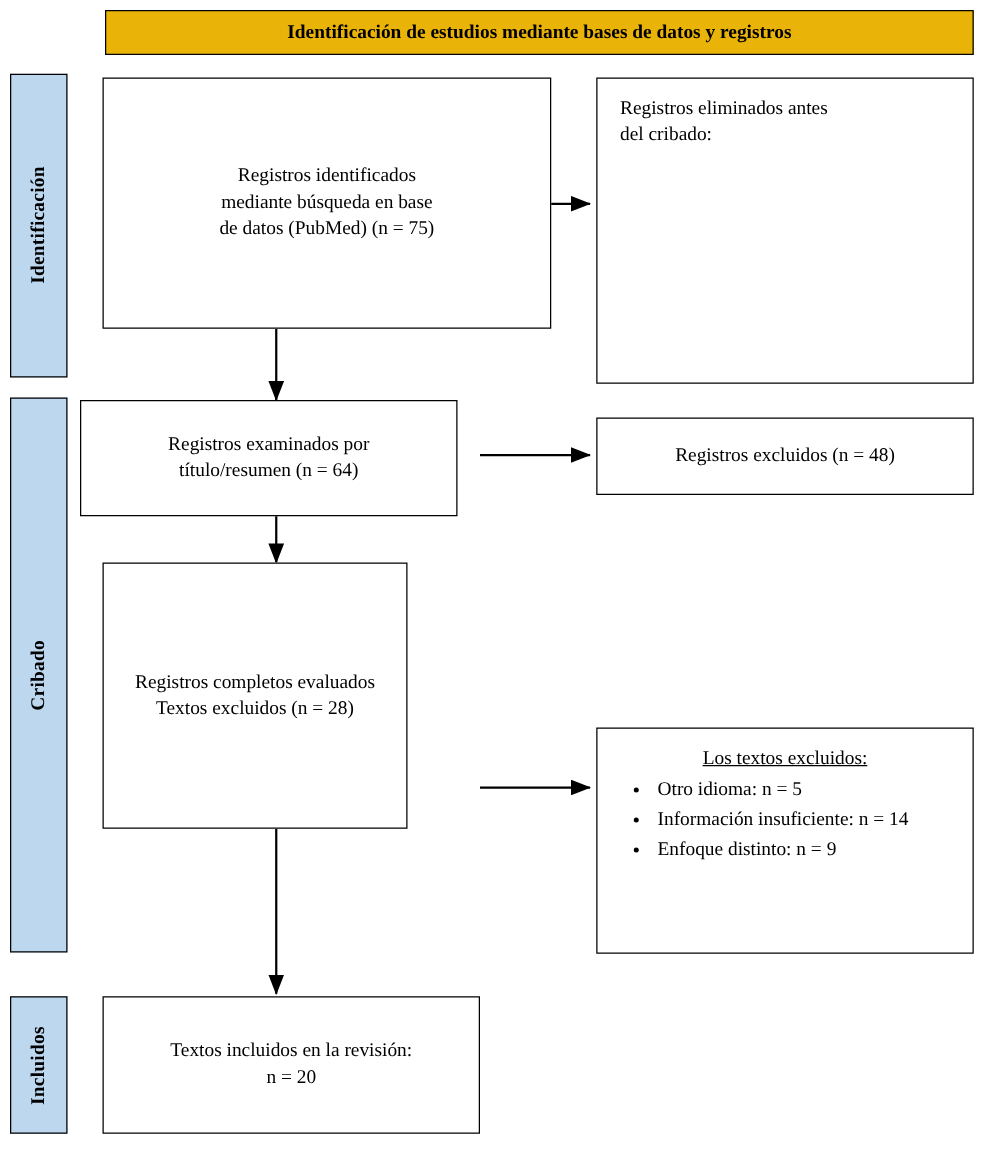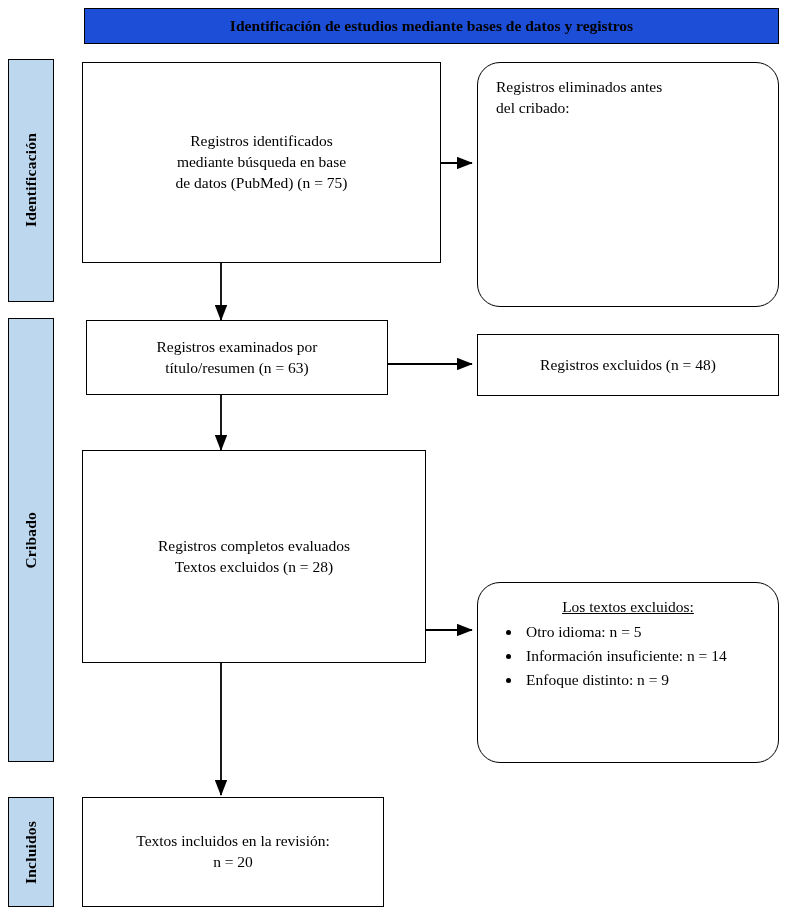--- a/index.html
+++ b/index.html
@@ -27,21 +27,21 @@
     align-items: center;
     justify-content: center;
     text-align: center;
     font-size: 15.5px;
     line-height: 1.35;
   }
   .banner {
     position: absolute;
     box-sizing: border-box;
     border: 1.5px solid #000000;
-    background: #1d4ed8;
+    background: #eab308;
     display: flex;
     align-items: center;
     justify-content: center;
     text-align: center;
     font-weight: bold;
     font-size: 15.5px;
   }
   .stage {
     position: absolute;
     box-sizing: border-box;
@@ -62,21 +62,20 @@
   }
   .box .inner {
     padding: 4px 10px;
     width: 100%;
     box-sizing: border-box;
   }
   .list-box {
     align-items: flex-start;
     justify-content: flex-start;
     text-align: left;
-    border-radius: 23px;
   }
   .list-box .inner {
     padding: 14px 14px 10px 18px;
   }
   ul.bullets {
     margin: 4px 0 0 0;
     padding-left: 26px;
     list-style-type: disc;
   }
   ul.bullets li {
@@ -144,34 +143,34 @@
     </div>
   </div>
 
   <div class="box list-box" style="left:477px; top:62px; width:302px; height:245px;">
     <div class="inner">
       <p class="lead">Registros eliminados antes</p>
       <p class="lead">del cribado:</p>
     </div>
   </div>
 
-  <div class="box" style="left:86px; top:320px; width:302px; height:75px;">
+  <div class="box" style="left:64px; top:320px; width:302px; height:93px;">
     <div class="inner">
       <div>Registros examinados por</div>
-      <div>título/resumen (n = 63)</div>
+      <div>título/resumen (n = 64)</div>
     </div>
   </div>
 
   <div class="box" style="left:477px; top:334px; width:302px; height:62px;">
     <div class="inner">
       <div>Registros excluidos (n = 48)</div>
     </div>
   </div>
 
-  <div class="box" style="left:82px; top:450px; width:344px; height:213px;">
+  <div class="box" style="left:82px; top:450px; width:244px; height:213px;">
     <div class="inner">
       <div>Registros completos evaluados</div>
       <div>Textos excluidos (n = 28)</div>
     </div>
   </div>
 
   <div class="box list-box" style="left:477px; top:582px; width:302px; height:181px;">
     <div class="inner">
       <p class="lead" style="text-align:center; margin-left:-4px;text-decoration:underline;">Los textos excluidos:</p>
       <ul class="bullets">

